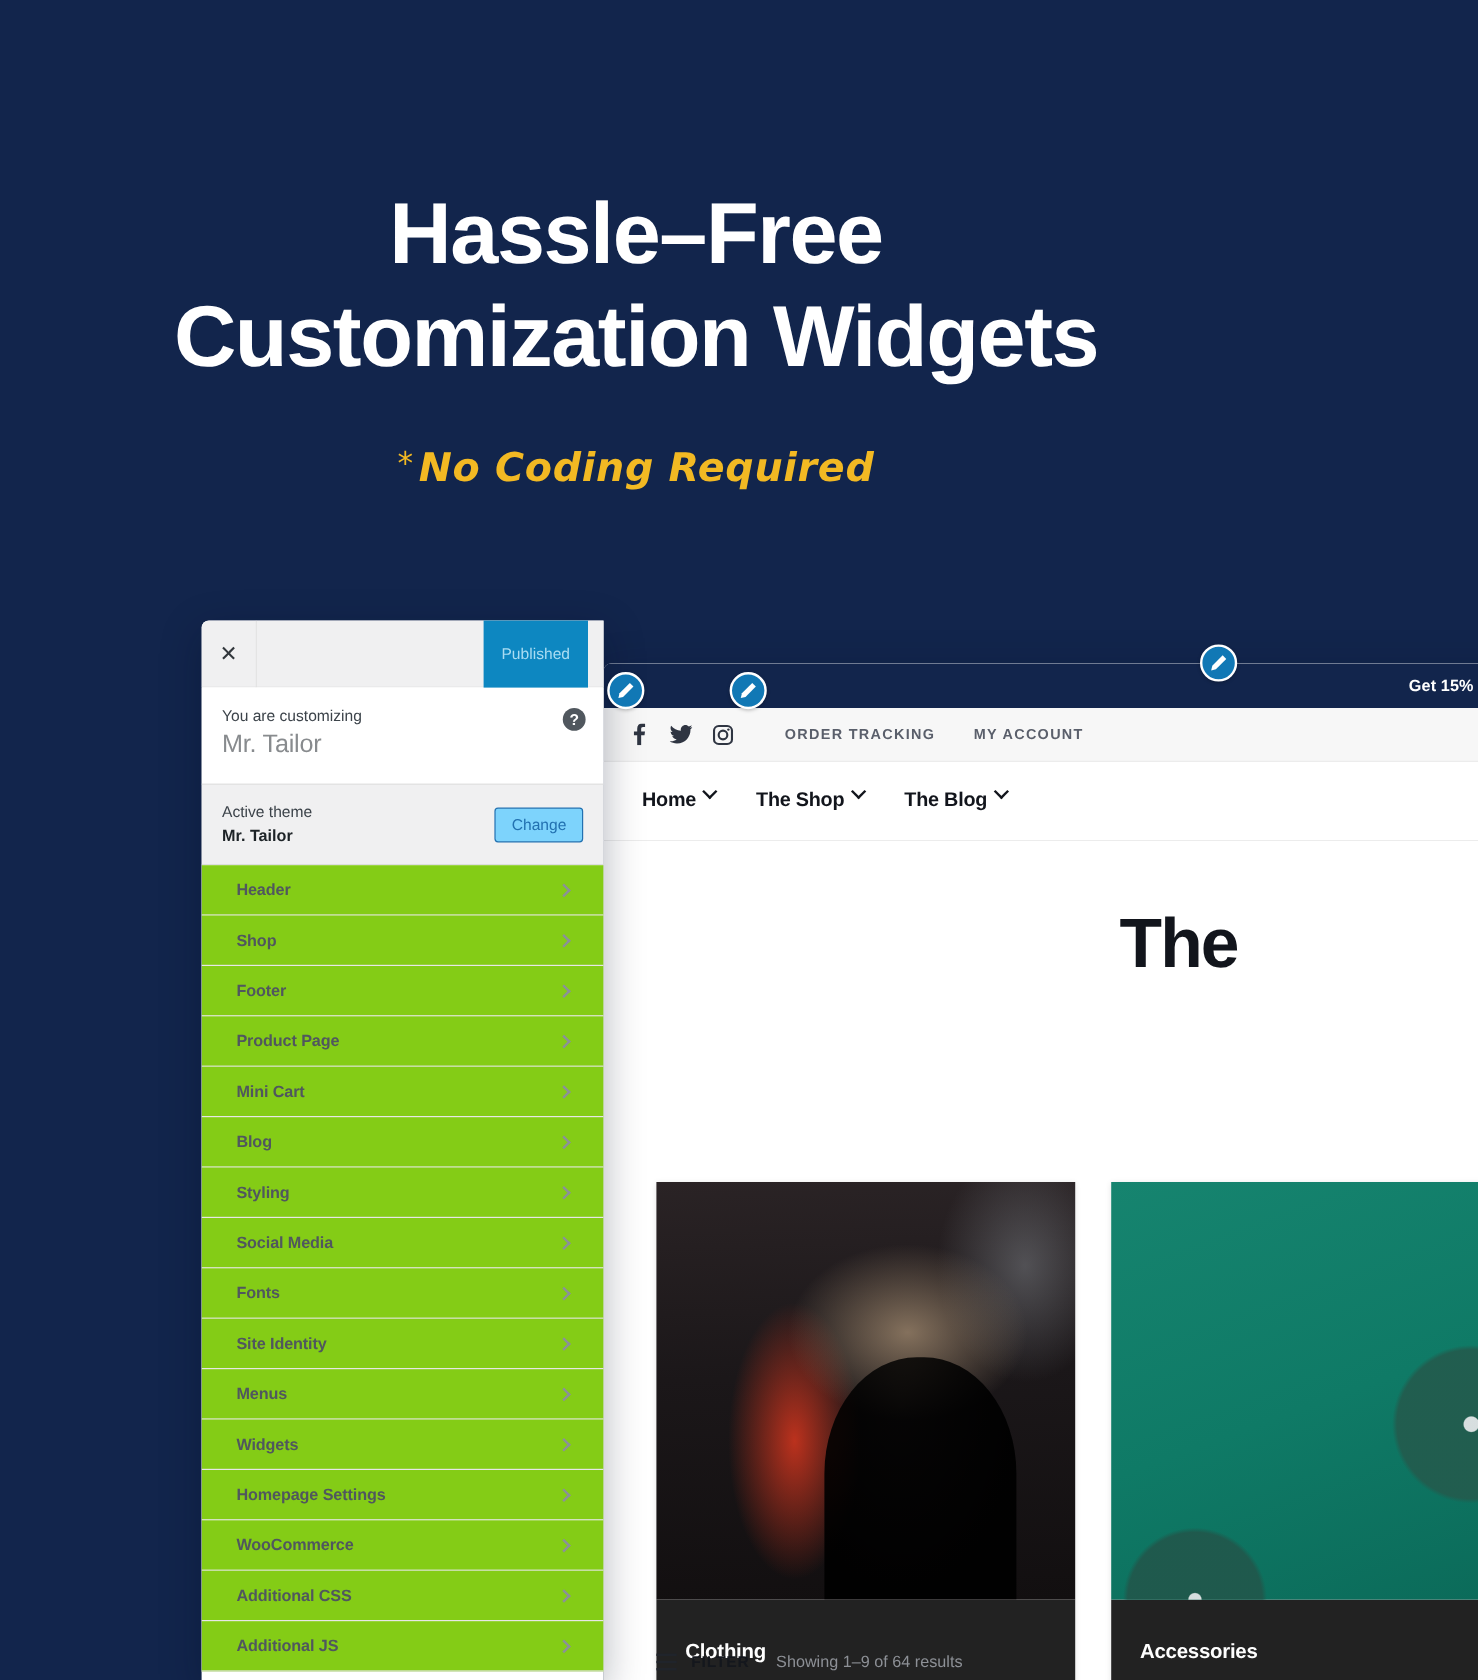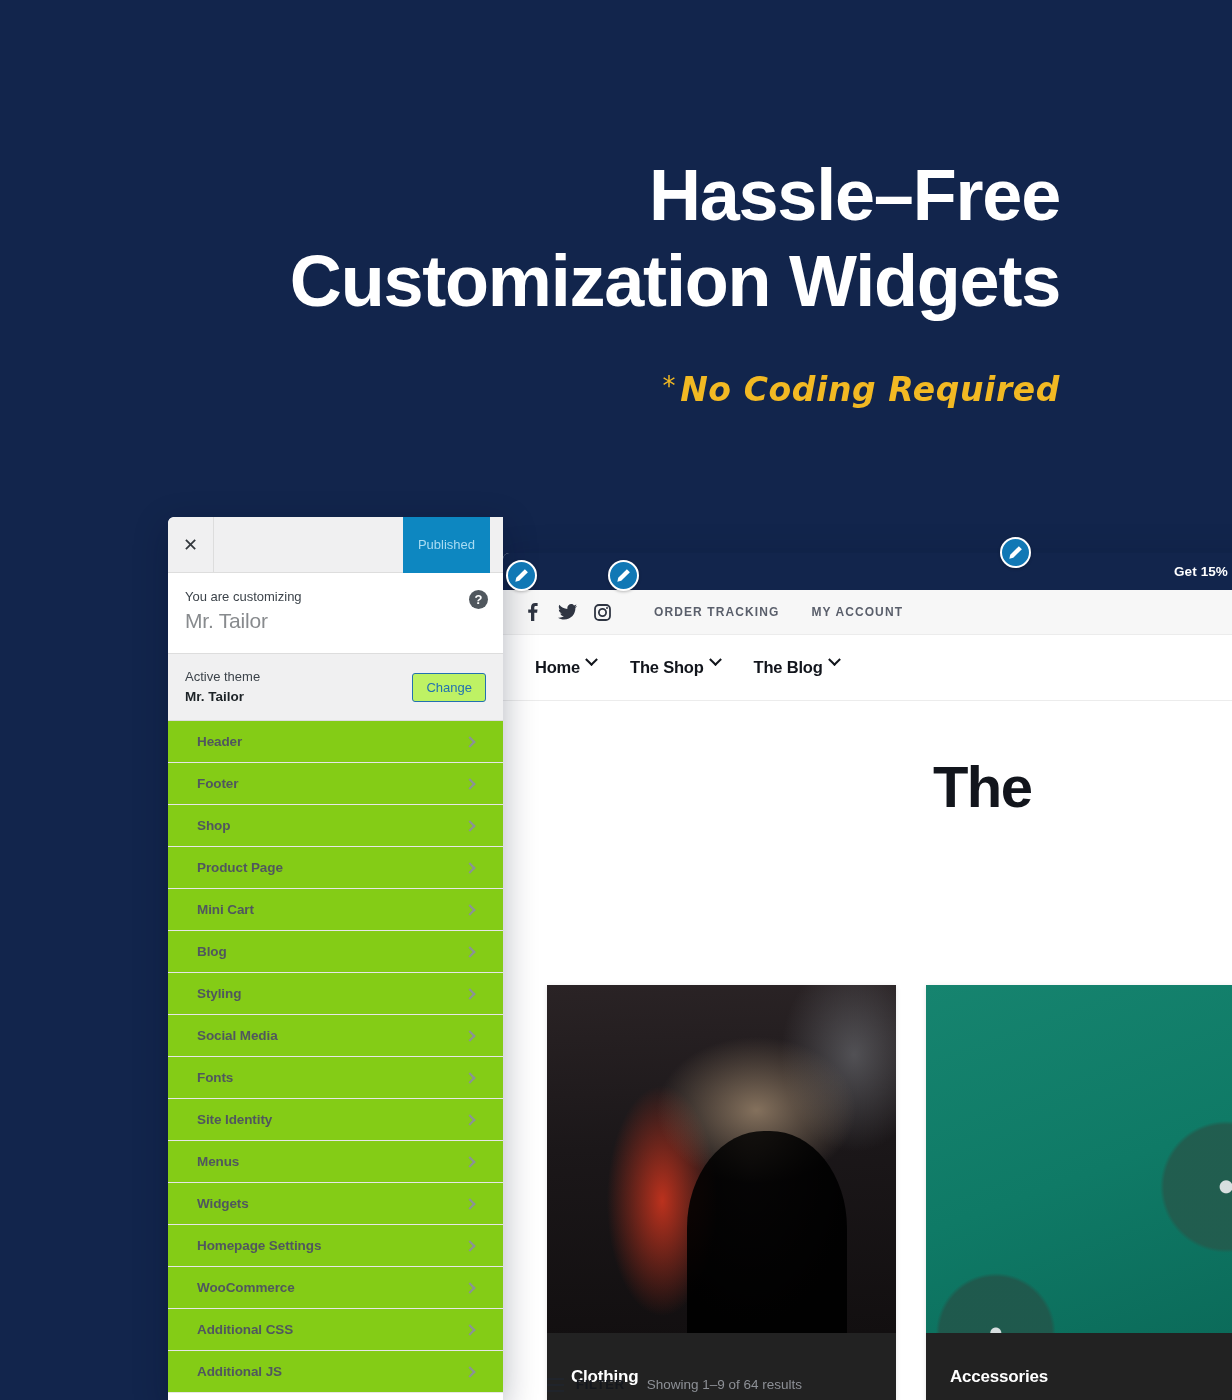--- a/index.html
+++ b/index.html
@@ -14,21 +14,21 @@
   body {
     background: #12254c;
     font-family: "Liberation Sans", sans-serif;
     position: relative;
   }
 
   
   .hero {
     width: 1060px;
     padding-top: 152px;
-    text-align: right;
+    text-align: center;
   }
 
   .hero-title {
     color: #ffffff;
     font-family: "Liberation Sans", sans-serif;
     font-size: 72px;
     font-weight: 700;
     line-height: 86px;
     letter-spacing: -1.2px;
   }
@@ -321,21 +321,21 @@
     background: #f0f0f1;
     border-bottom: 1px solid #dddddd;
     padding: 14px 17px;
     display: flex;
     align-items: center;
   }
   .cz-theme-label { font-size: 13px; color: #3c434a; line-height: 1.45; }
   .cz-theme-label b { display: block; font-size: 13.5px; color: #1d2327; }
   .cz-change-btn {
     margin-left: auto;
-    background: #bef264;
+    background: #7dd3fc;
     border: 1px solid #2271b1;
     color: #2271b1;
     font-size: 13px;
     padding: 6px 13px;
     border-radius: 3px;
   }
 
   .cz-list { background: #ffffff; }
   .cz-item {
     height: 42px;
@@ -512,28 +512,28 @@
       </div>
       <div class="cz-change-btn">Change</div>
     </div>
 
     <div class="cz-list">
       <div class="cz-item">
         <span class="cz-item-label">Header</span>
         <i class="cz-chevron"></i>
       </div>
       <div class="cz-item">
+        <span class="cz-item-label">Shop</span>
+        <i class="cz-chevron"></i>
+      </div>
+      <div class="cz-item">
         <span class="cz-item-label">Footer</span>
         <i class="cz-chevron"></i>
       </div>
       <div class="cz-item">
-        <span class="cz-item-label">Shop</span>
-        <i class="cz-chevron"></i>
-      </div>
-      <div class="cz-item">
         <span class="cz-item-label">Product Page</span>
         <i class="cz-chevron"></i>
       </div>
       <div class="cz-item">
         <span class="cz-item-label">Mini Cart</span>
         <i class="cz-chevron"></i>
       </div>
       <div class="cz-item">
         <span class="cz-item-label">Blog</span>
         <i class="cz-chevron"></i>

